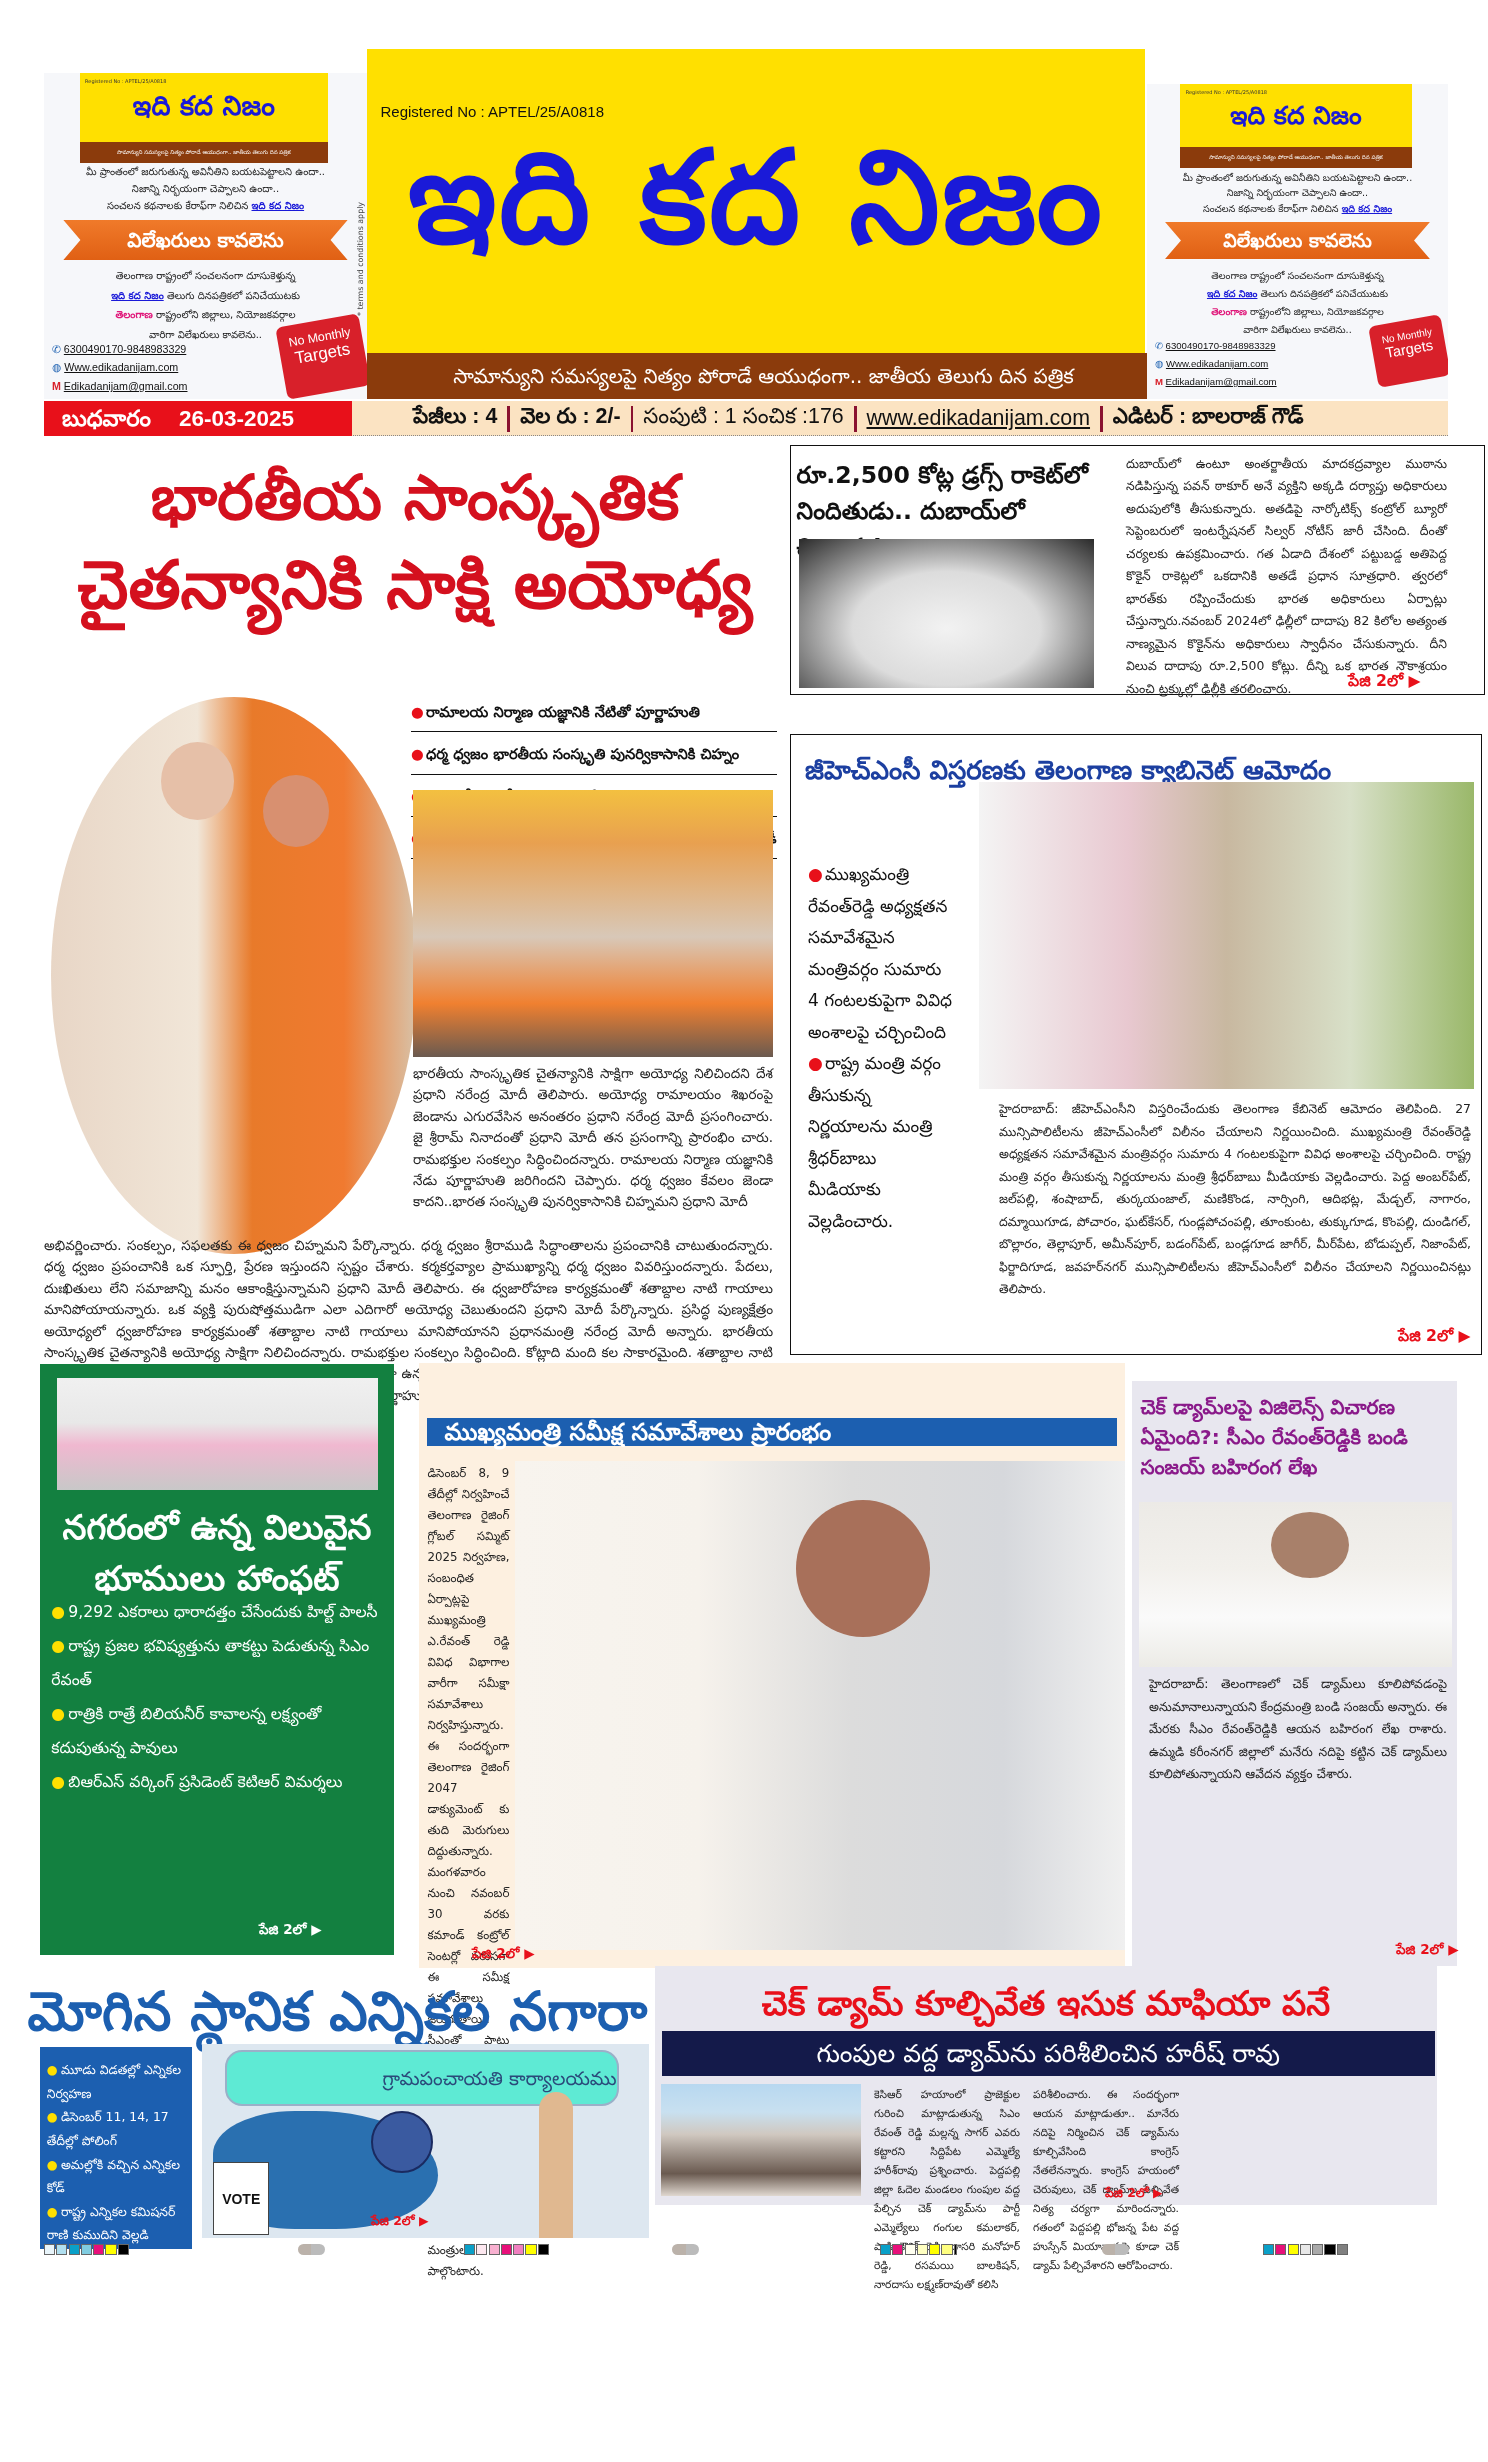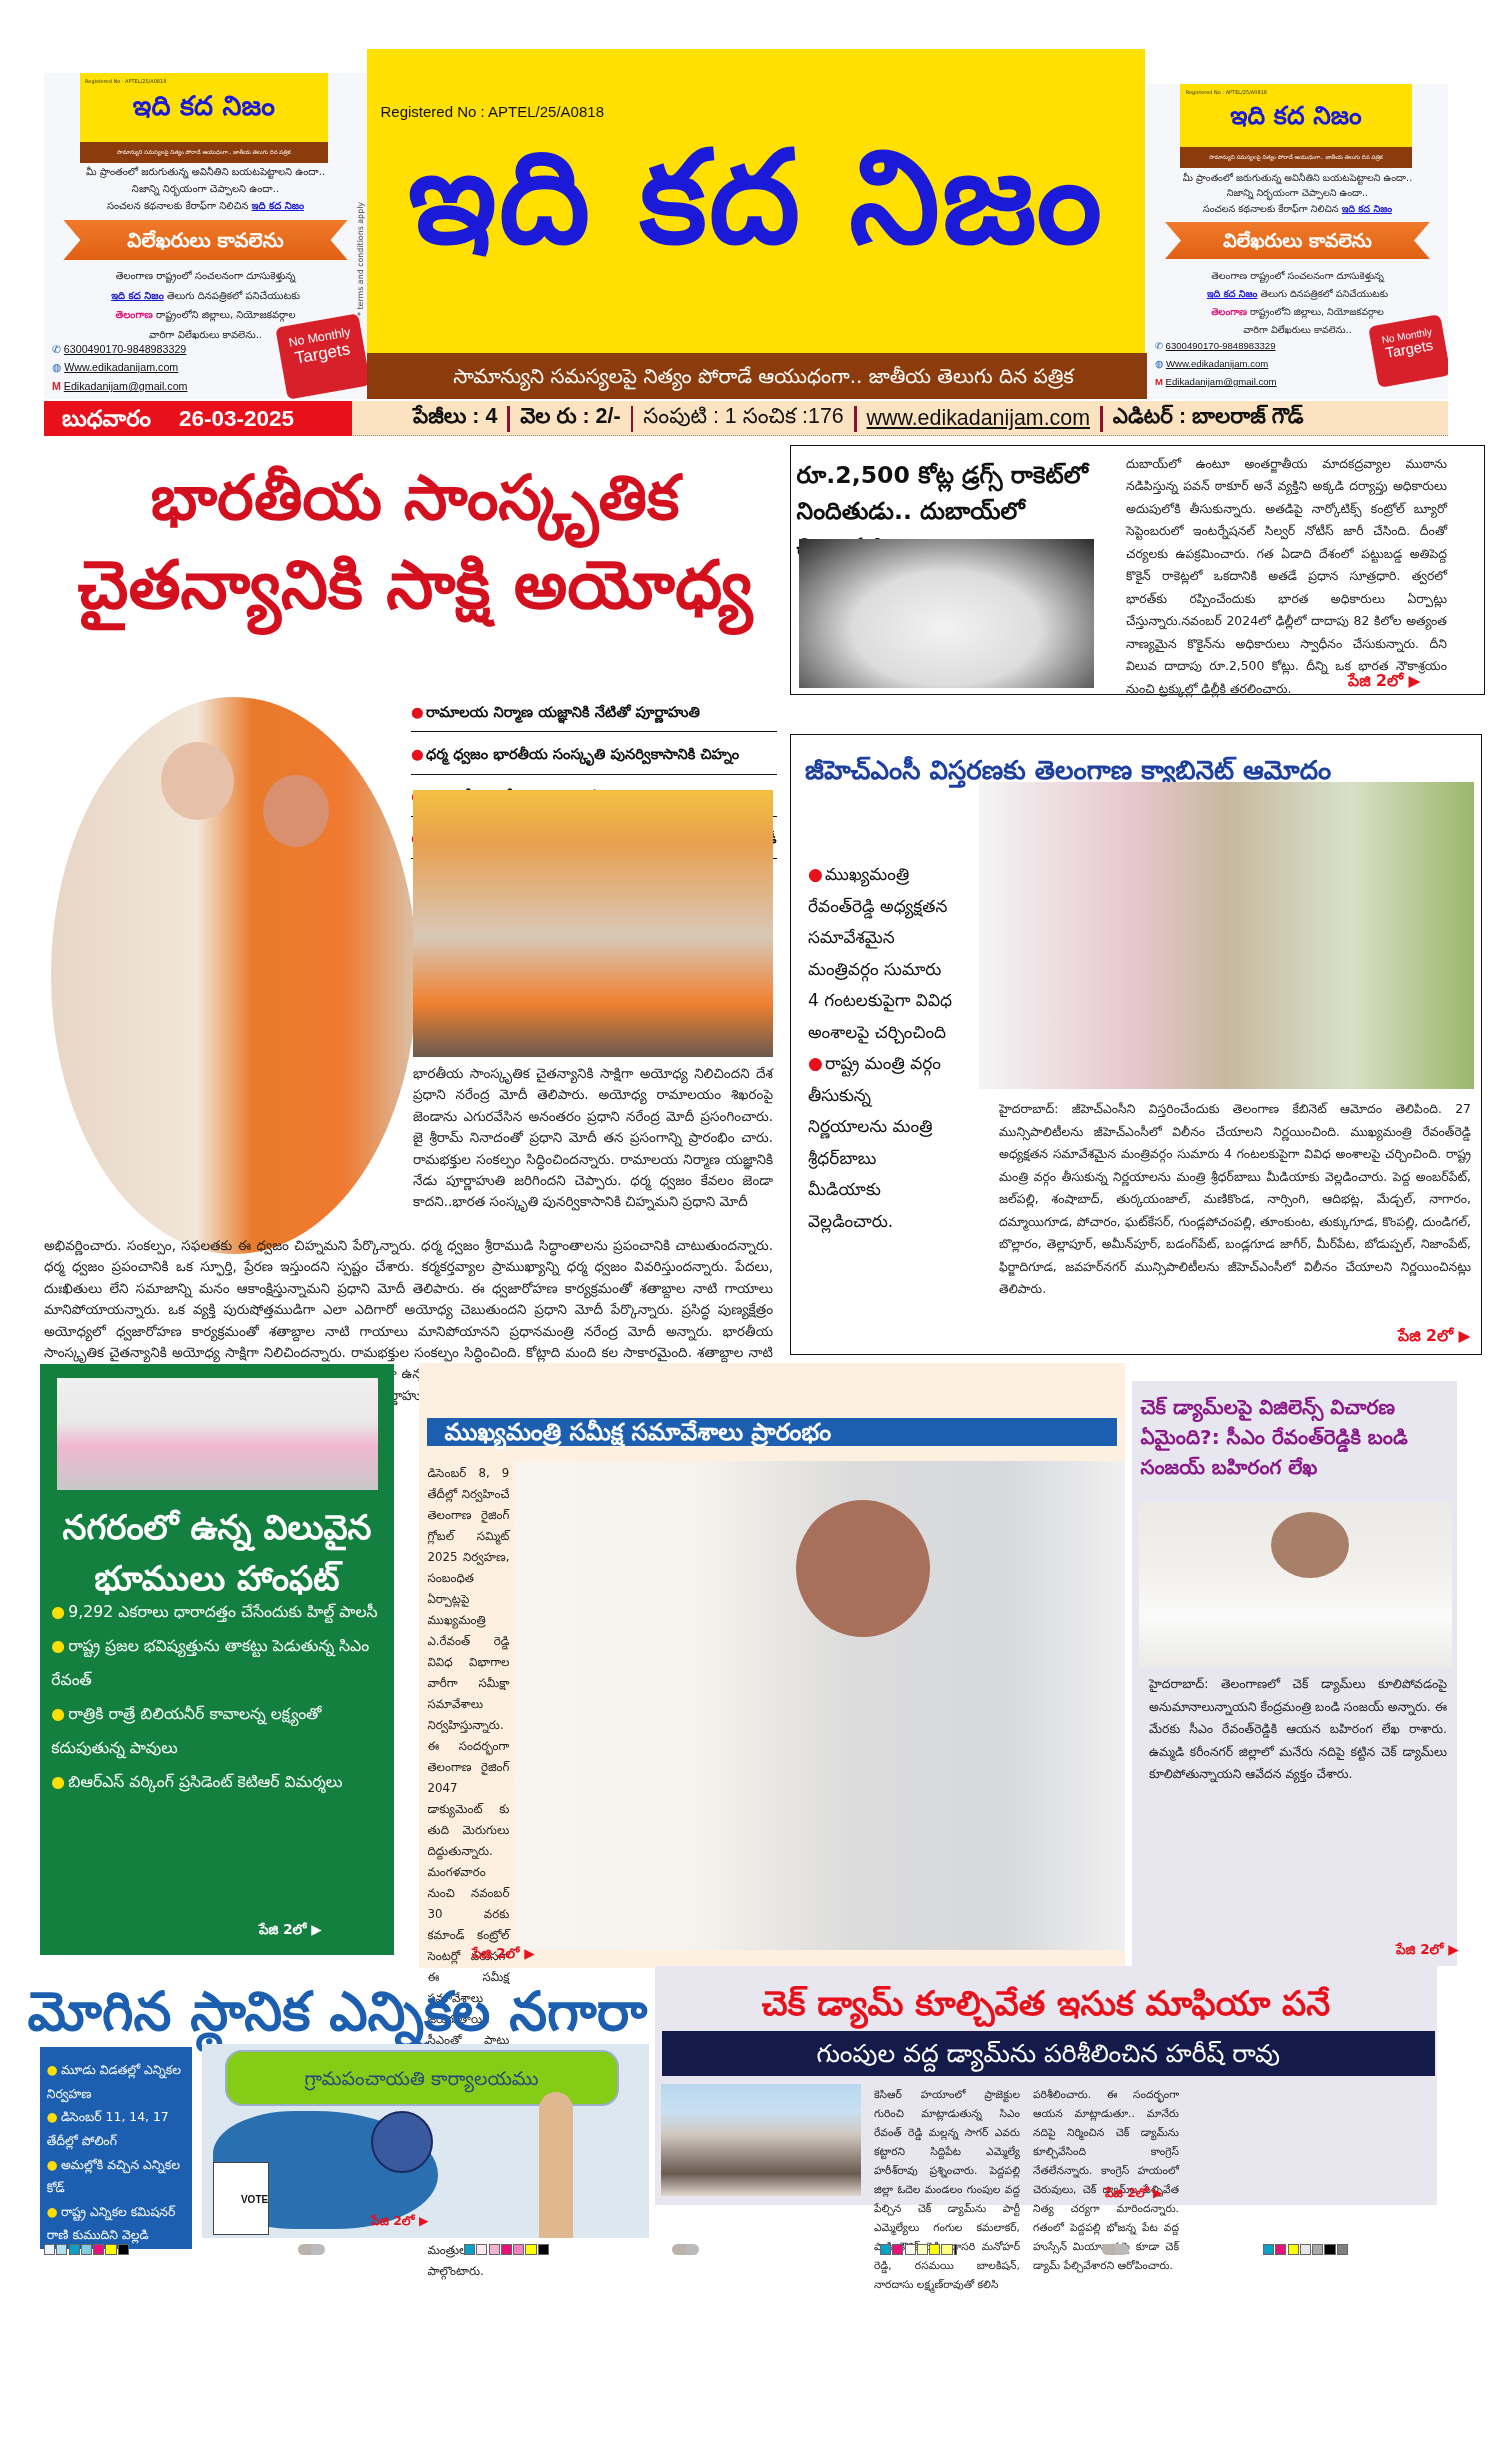--- a/index.html
+++ b/index.html
@@ -231,23 +231,23 @@
 </div>
 
 <div class="abs elections-hl">మోగిన స్థానిక ఎన్నికల నగారా</div>
 <div class="abs elections-side">
   <div class="bullet-yel">మూడు విడతల్లో ఎన్నికల నిర్వహణ</div>
   <div class="bullet-yel">డిసెంబర్ 11, 14, 17 తేదీల్లో పోలింగ్</div>
   <div class="bullet-yel">అమల్లోకి వచ్చిన ఎన్నికల కోడ్</div>
   <div class="bullet-yel">రాష్ట్ర ఎన్నికల కమిషనర్ రాణి కుముదిని వెల్లడి</div>
 </div>
 <div class="abs elections-img">
-  <div style="position:absolute;left:22.5px;top:5.6px;width:394px;height:56px;background:#84cc16;border-radius:17px;border:2.2px solid #9ab0c8;text-align:center;font-size:19px;line-height:52px;color:#2a4a7a;">గ్రామపంచాయతి కార్యాలయము</div>
+  <div style="position:absolute;left:22.5px;top:5.6px;width:394px;height:56px;background:#5eead4;border-radius:17px;border:2.2px solid #9ab0c8;text-align:right;font-size:19px;line-height:52px;color:#2a4a7a;">గ్రామపంచాయతి కార్యాలయము</div>
   <div style="position:absolute;left:11.2px;top:67px;width:225px;height:118px;background:#2a70b0;border-radius:40% 60% 50% 40%;"></div>
-  <div style="position:absolute;left:11.2px;top:118px;width:56px;height:73px;background:#fff;border:1.7px solid #444;text-align:right;font-weight:bold;font-size:10px;line-height:73px;font-family:'Liberation Sans',sans-serif;">VOTE</div>
+  <div style="position:absolute;left:11.2px;top:118px;width:56px;height:73px;background:#fff;border:1.7px solid #444;text-align:center;font-weight:bold;font-size:14px;line-height:73px;font-family:'Liberation Sans',sans-serif;">VOTE</div>
   <div style="position:absolute;left:169px;top:67px;width:62px;height:62px;border-radius:50%;background:#3a5aa0;border:2.8px solid #1a2a60;"></div>
   <div style="position:absolute;left:337px;top:48px;width:34px;height:146px;background:#e0b890;border-radius:17px 17px 0 0;"></div>
   <div class="page2" style="position:absolute;left:169px;top:169px;font-size:12.4px;">పేజి 2లో</div>
 </div>
 
 <div class="abs harish">
   <div class="t1">చెక్ డ్యామ్ కూల్చివేత ఇసుక మాఫియా పనే</div>
   <div class="t2">గుంపుల వద్ద డ్యామ్‌ను పరిశీలించిన హరీష్ రావు</div>
   <div class="abs photo" style="left:5.6px;top:118px;width:200px;height:112px;background:linear-gradient(180deg,#b8d8f0 0%,#c8e0f0 25%,#d0c8c0 45%,#6a5a50 80%,#e0d8d0 100%);"></div>
   <div class="abs body-text" style="left:219px;top:119px;width:146px;font-size:10.7px;line-height:19px;">కెసిఆర్ హయాంలో ప్రాజెక్టుల గురించి మాట్లాడుతున్న సిఎం రేవంత్ రెడ్డి మల్లన్న సాగర్ ఎవరు కట్టారని సిద్దిపేట ఎమ్మెల్యే హరీశ్‌రావు ప్రశ్నించారు. పెద్దపల్లి జిల్లా ఓదెల మండలం గుంపుల వద్ద పేల్చిన చెక్ డ్యామ్‌ను పార్టీ ఎమ్మెల్యేలు గంగుల కమలాకర్, పాడి కౌశిక్ రెడ్డి, దాసరి మనోహర్ రెడ్డి, రసమయి బాలకిషన్, నారదాసు లక్ష్మణ్‌రావుతో కలిసి</div>

